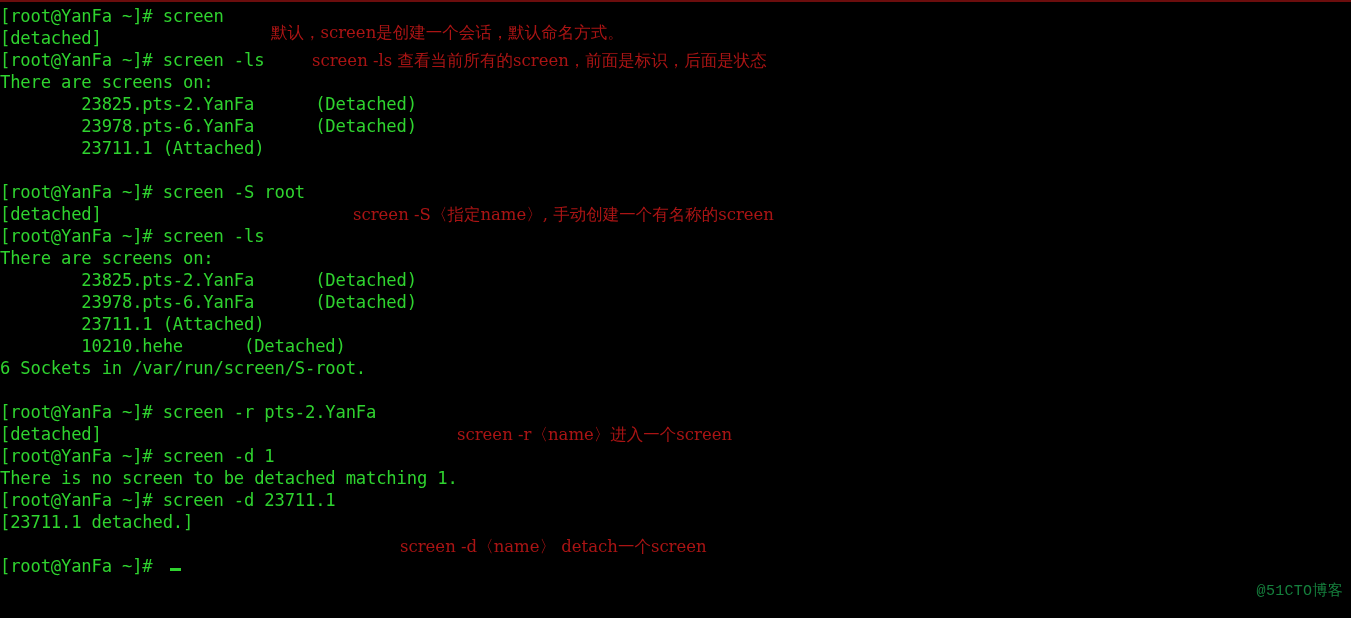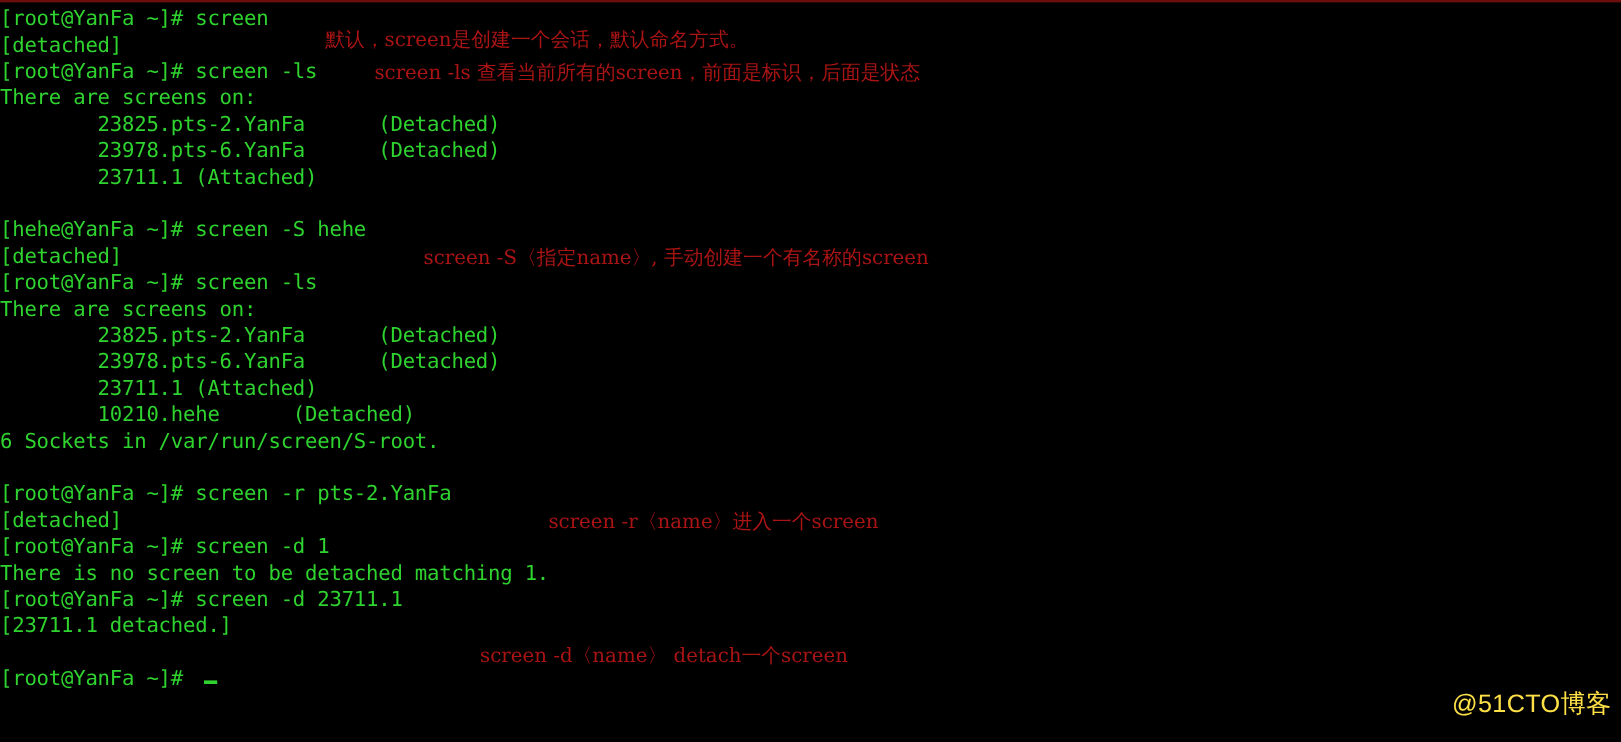--- a/index.html
+++ b/index.html
@@ -58,42 +58,42 @@
     height: 3px;
     background: #2fd32f;
     vertical-align: baseline;
     margin-left: 7px;
     margin-bottom: 1px;
   }
   #watermark {
     position: absolute;
     right: 8px;
     bottom: 18px;
-    color: #fde047;
-    font-family: Liberation Sans, sans-serif;
-    font-size: 21px;
+    color: #15803d;
+    font-family: Liberation Mono, monospace;
+    font-size: 15px;
     letter-spacing: 0.3px;
     white-space: pre;
   }
 </style>
 </head>
 <body>
 
 <div id="terminal">
 
   <div class="screen-lines">
       <div class="line">[root@YanFa ~]# screen</div>
       <div class="line">[detached]</div>
       <div class="line">[root@YanFa ~]# screen -ls</div>
       <div class="line">There are screens on:</div>
       <div class="line">        23825.pts-2.YanFa      (Detached)</div>
       <div class="line">        23978.pts-6.YanFa      (Detached)</div>
       <div class="line">        23711.1 (Attached)</div>
       <div class="line blank"></div>
-      <div class="line">[hehe@YanFa ~]# screen -S hehe</div>
+      <div class="line">[root@YanFa ~]# screen -S root</div>
       <div class="line">[detached]</div>
       <div class="line">[root@YanFa ~]# screen -ls</div>
       <div class="line">There are screens on:</div>
       <div class="line">        23825.pts-2.YanFa      (Detached)</div>
       <div class="line">        23978.pts-6.YanFa      (Detached)</div>
       <div class="line">        23711.1 (Attached)</div>
       <div class="line">        10210.hehe      (Detached)</div>
       <div class="line">6 Sockets in /var/run/screen/S-root.</div>
       <div class="line blank"></div>
       <div class="line">[root@YanFa ~]# screen -r pts-2.YanFa</div>

